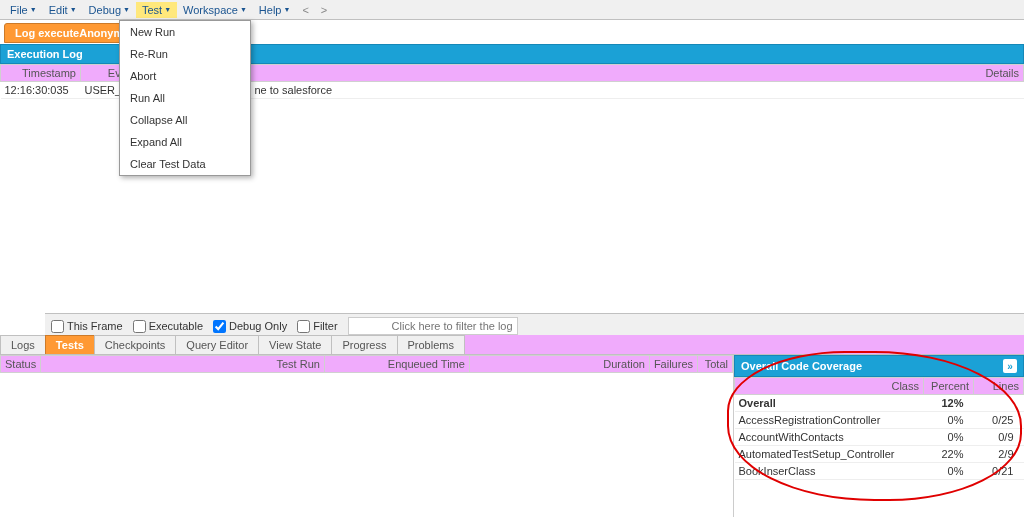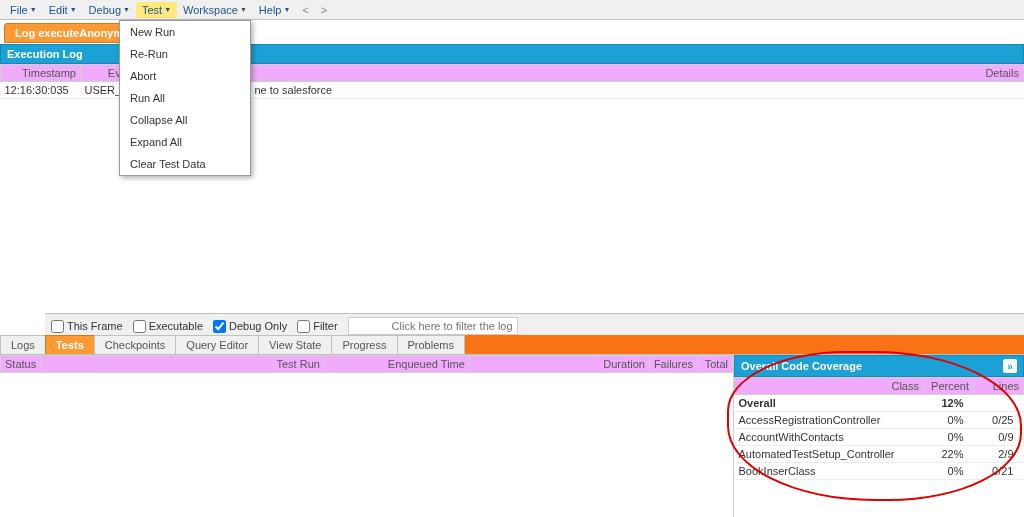--- a/index.html
+++ b/index.html
@@ -23,21 +23,21 @@
   .log-table th:nth-child(1) { width: 80px; }
   .log-table th:nth-child(2) { width: 60px; }
   
   .dropdown { position: absolute; top: 20px; left: 119px; background: #fff; border: 1px solid #999; box-shadow: 2px 2px 5px rgba(0,0,0,0.3); width: 132px; z-index: 100; }
   .dropdown-item { padding: 5px 10px; cursor: pointer; }
   
   .filter-bar { background: #f0f0f0; border-top: 1px solid #c0c0c0; border-bottom: 1px solid #c0c0c0; padding: 3px 6px; display: flex; align-items: center; gap: 10px; position: absolute; top: 313px; left:0; right:0;margin-left:45px; }
   .cb-wrap { display: flex; align-items: center; gap: 3px; }
   .filter-input { flex: 0 0 170px; padding: 2px 4px; color:#999; border:1px solid #ccc; font-style:normal; font-size:11px;text-align:right;}
   
-  .bottom-tabs { background: #f97316; border-bottom: 1px solid #c0c0c0; display: flex; position:absolute; top:335px; left:0; right:0; height:20px;text-align:right;}
+  .bottom-tabs { background: #f0abfc; border-bottom: 1px solid #c0c0c0; display: flex; position:absolute; top:335px; left:0; right:0; height:20px;text-align:right;}
   .bottom-tab { padding: 3px 10px; border: 1px solid #c0c0c0; border-bottom:none; margin-right:-1px; cursor:pointer; background:#f0f0f0; color:#555;}
   .bottom-tab.active { background: #ff9933; color:#fff; font-weight:bold; border-color:#cc7a29;}
   
   .results-area { position:absolute; top:355px; left:0; right:0; bottom:0; display:flex; }
   .results-left { flex:1; border-right:1px solid #ccc;}
   .results-left table th { font-size:11px; }
   .coverage-panel { width: 290px; }
   .coverage-table th { font-size:11px;}
   .coverage-table td { font-size:11px;}
   .coverage-table tr.overall td { font-weight:bold; }

